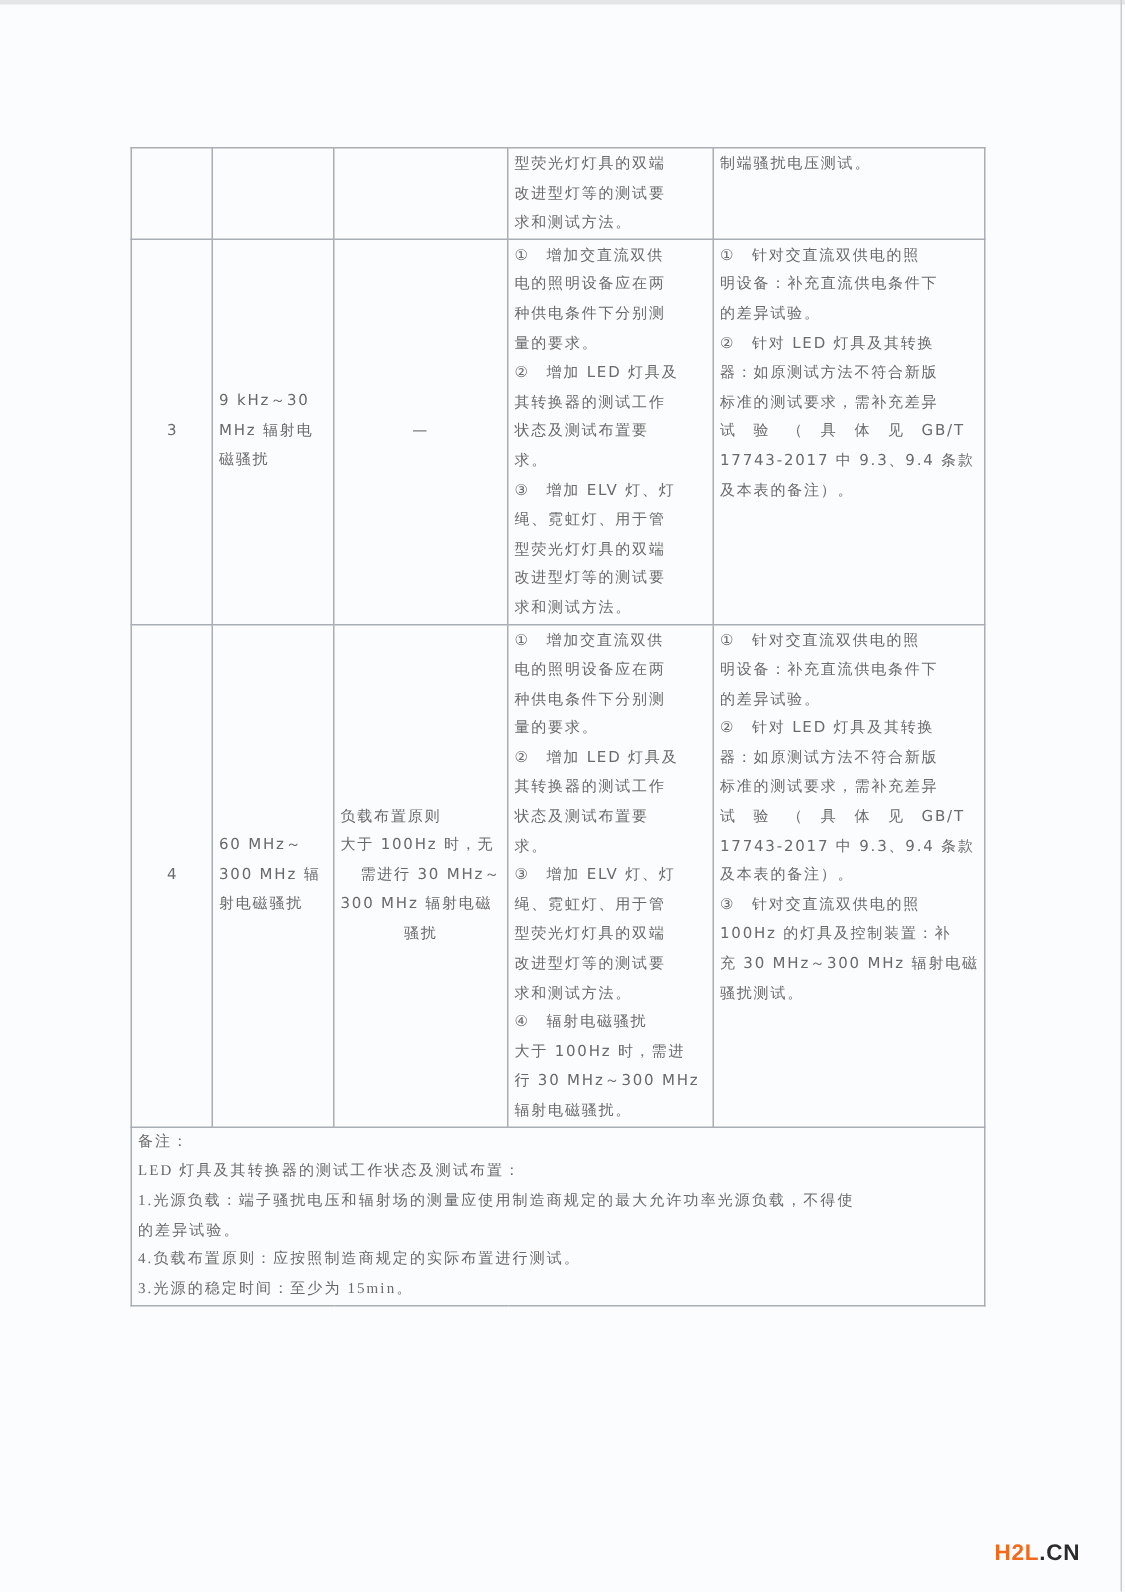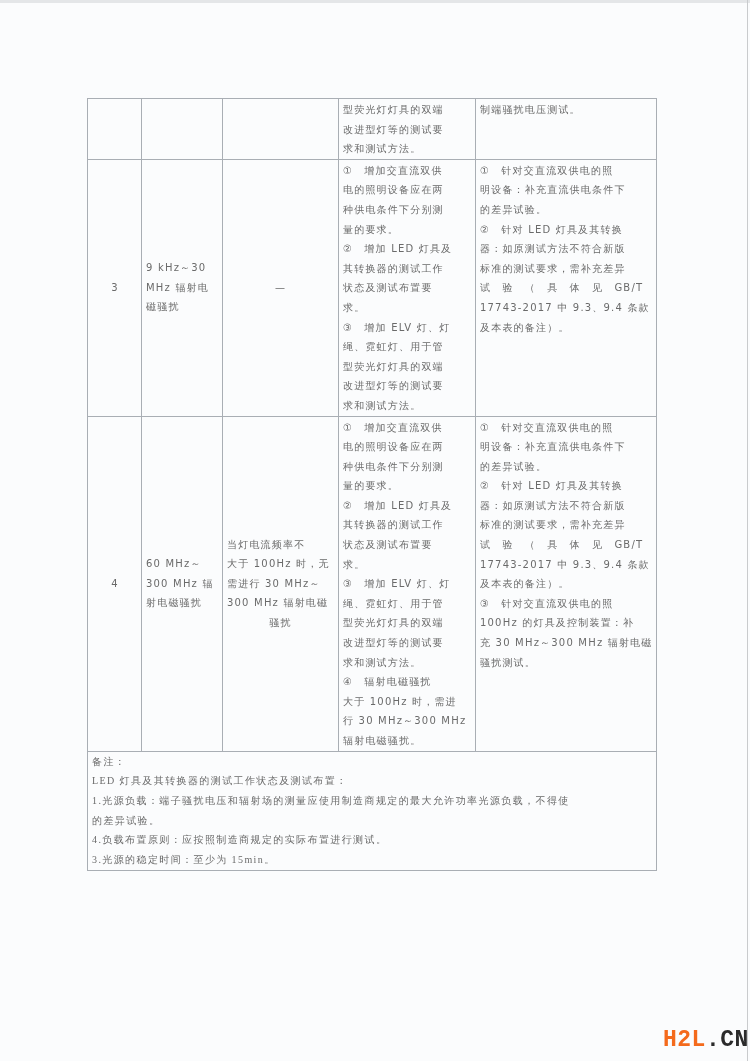--- a/index.html
+++ b/index.html
@@ -23,21 +23,21 @@
     overflow: hidden;
   }
   .page-table td.top { vertical-align: top; padding-top: 1px; }
   .c-no { text-align: center; }
   .c-dash { text-align: center; }
   .line { display: block; white-space: nowrap; letter-spacing: 1.2px; }
   .notes-cell { vertical-align: top; padding: 0 6px 2px 4px; }
   .notes-cell .line { letter-spacing: 1.4px; font-family: Liberation Serif, serif; }
   .watermark {
     position: absolute; left: 663px; top: 1027px;
-    font-family: Liberation Mono, monospace; font-weight: bold; font-size: 23px;
+    font-family: Liberation Sans, sans-serif; font-weight: bold; font-size: 15px;
     letter-spacing: 0.5px;
   }
   .wm-a { color: #f46a1c; }
   .wm-b { color: #2b2b2b; }
 </style>
 </head>
 <body>
 
 <div class="scan-top"></div>
 <div class="scan-right"></div>
@@ -102,23 +102,23 @@
         </td>
       </tr>
       <tr style="height: 330px;">
         <td class="c-no"><span>4</span></td>
         <td>
           <span class="line">60 MHz～</span>
           <span class="line">300 MHz 辐</span>
           <span class="line">射电磁骚扰</span>
         </td>
         <td class="c-dash" style="text-align: left;">
-          <span class="line" style="text-align: left;">当灯电流频率不</span>
+          <span class="line" style="text-align: left;">负载布置原则</span>
           <span class="line" style="text-align: left;">大于 100Hz 时，无</span>
-          <span class="line" style="text-align: left;">需进行 30 MHz～</span>
+          <span class="line" style="text-align: right;">需进行 30 MHz～</span>
           <span class="line" style="text-align: left;">300 MHz 辐射电磁</span>
           <span class="line" style="text-align: center;">骚扰</span>
         </td>
         <td class="top">
           <span class="line">①　增加交直流双供</span>
           <span class="line">电的照明设备应在两</span>
           <span class="line">种供电条件下分别测</span>
           <span class="line">量的要求。</span>
           <span class="line">②　增加 LED 灯具及</span>
           <span class="line">其转换器的测试工作</span>

